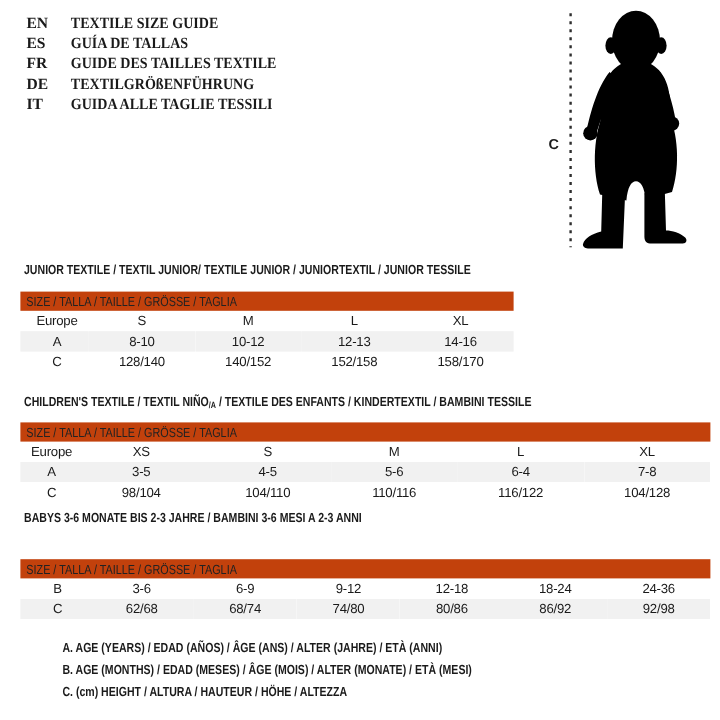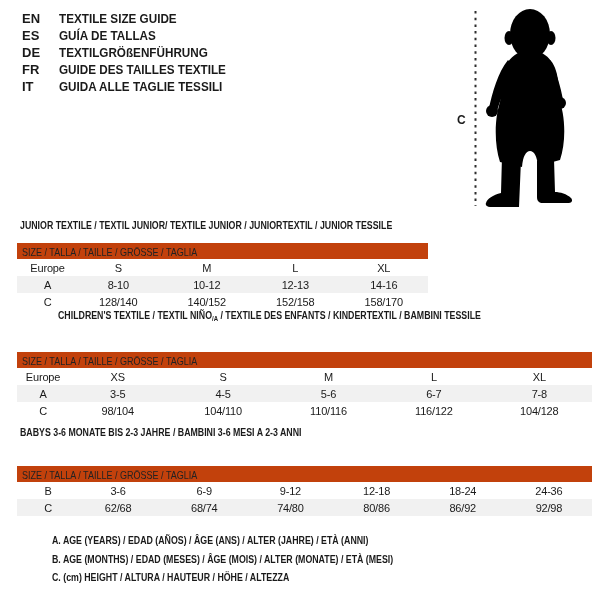--- a/index.html
+++ b/index.html
@@ -9,32 +9,32 @@
     background:#ffffff;
     font-family:"Liberation Sans", sans-serif;
     color:#1a1a1a;
     position:relative;
     overflow:hidden;
   }
   .abs { position:absolute; }
 
   
   .lang-block { top:10px; left:22px; }
-  .lang-row { display:flex; line-height:17px; font-weight:bold; font-size:13px; }
+  .lang-row { display:flex; line-height:17px; font-weight:bold; font-size:13px;font-family:Liberation Serif, serif; }
   .lang-code { width:37px; flex:0 0 37px; }
   .cond { display:inline-block; transform:scaleX(0.9); transform-origin:0 50%; white-space:nowrap; }
 
   
   .figure { left:452px; top:4px; width:146px; height:208px; }
 
   
   .section-title { font-weight:bold; font-size:11px; white-space:nowrap; }
   .section-title .squeeze { display:inline-block; transform:scaleX(0.8); transform-origin:0 0; white-space:nowrap; }
   .title-1 { top:219px; left:20px; }
-  .title-2 { top:309px; left:20px;margin-left:38px; }
+  .title-2 { top:329px; left:20px; }
   .title-3 { top:424px; left:20px; line-height:17.5px; }
   .sub { font-size:7.5px; position:relative; top:2px; }
 
   
   .table-wrap.t1 { top:243px; left:17px; width:411px; }
   .table-wrap.t2 { top:352px; left:17px; width:575px; }
   .table-wrap.t3 { top:466px; left:17px; width:575px; }
   .size-bar { background:#c2410c; height:16px; line-height:15px; overflow:hidden; }
   .size-bar .squeeze {
     display:inline-block; transform:scaleX(0.82); transform-origin:0 50%;
@@ -60,26 +60,26 @@
 <div class="abs lang-block">
   <div class="lang-row">
     <span class="lang-code">EN</span>
     <span class="cond">TEXTILE SIZE GUIDE</span>
   </div>
   <div class="lang-row">
     <span class="lang-code">ES</span>
     <span class="cond">GUÍA DE TALLAS</span>
   </div>
   <div class="lang-row">
+    <span class="lang-code">FR</span>
+    <span class="cond">GUIDE DES TAILLES TEXTILE</span>
+  </div>
+  <div class="lang-row">
     <span class="lang-code">DE</span>
     <span class="cond">TEXTILGRÖßENFÜHRUNG</span>
-  </div>
-  <div class="lang-row">
-    <span class="lang-code">FR</span>
-    <span class="cond">GUIDE DES TAILLES TEXTILE</span>
   </div>
   <div class="lang-row">
     <span class="lang-code">IT</span>
     <span class="cond">GUIDA ALLE TAGLIE TESSILI</span>
   </div>
 </div>
 
 <div class="abs figure">
   <svg width="146" height="208" viewBox="0 0 146 208">
     <line x1="23.5" y1="7" x2="23.5" y2="202" stroke="#2e2e2e" stroke-width="2" stroke-dasharray="2.5 4.2"></line>
@@ -164,21 +164,21 @@
           <td class="data-cell">S</td>
           <td class="data-cell">M</td>
           <td class="data-cell">L</td>
           <td class="data-cell">XL</td>
         </tr>
         <tr>
           <td class="label-cell">A</td>
           <td class="data-cell">3-5</td>
           <td class="data-cell">4-5</td>
           <td class="data-cell">5-6</td>
-          <td class="data-cell">6-7</td>
+          <td class="data-cell">6-4</td>
           <td class="data-cell">7-8</td>
         </tr>
         <tr>
           <td class="label-cell">C</td>
           <td class="data-cell">98/104</td>
           <td class="data-cell">104/110</td>
           <td class="data-cell">110/116</td>
           <td class="data-cell">116/122</td>
           <td class="data-cell">104/128</td>
         </tr>

